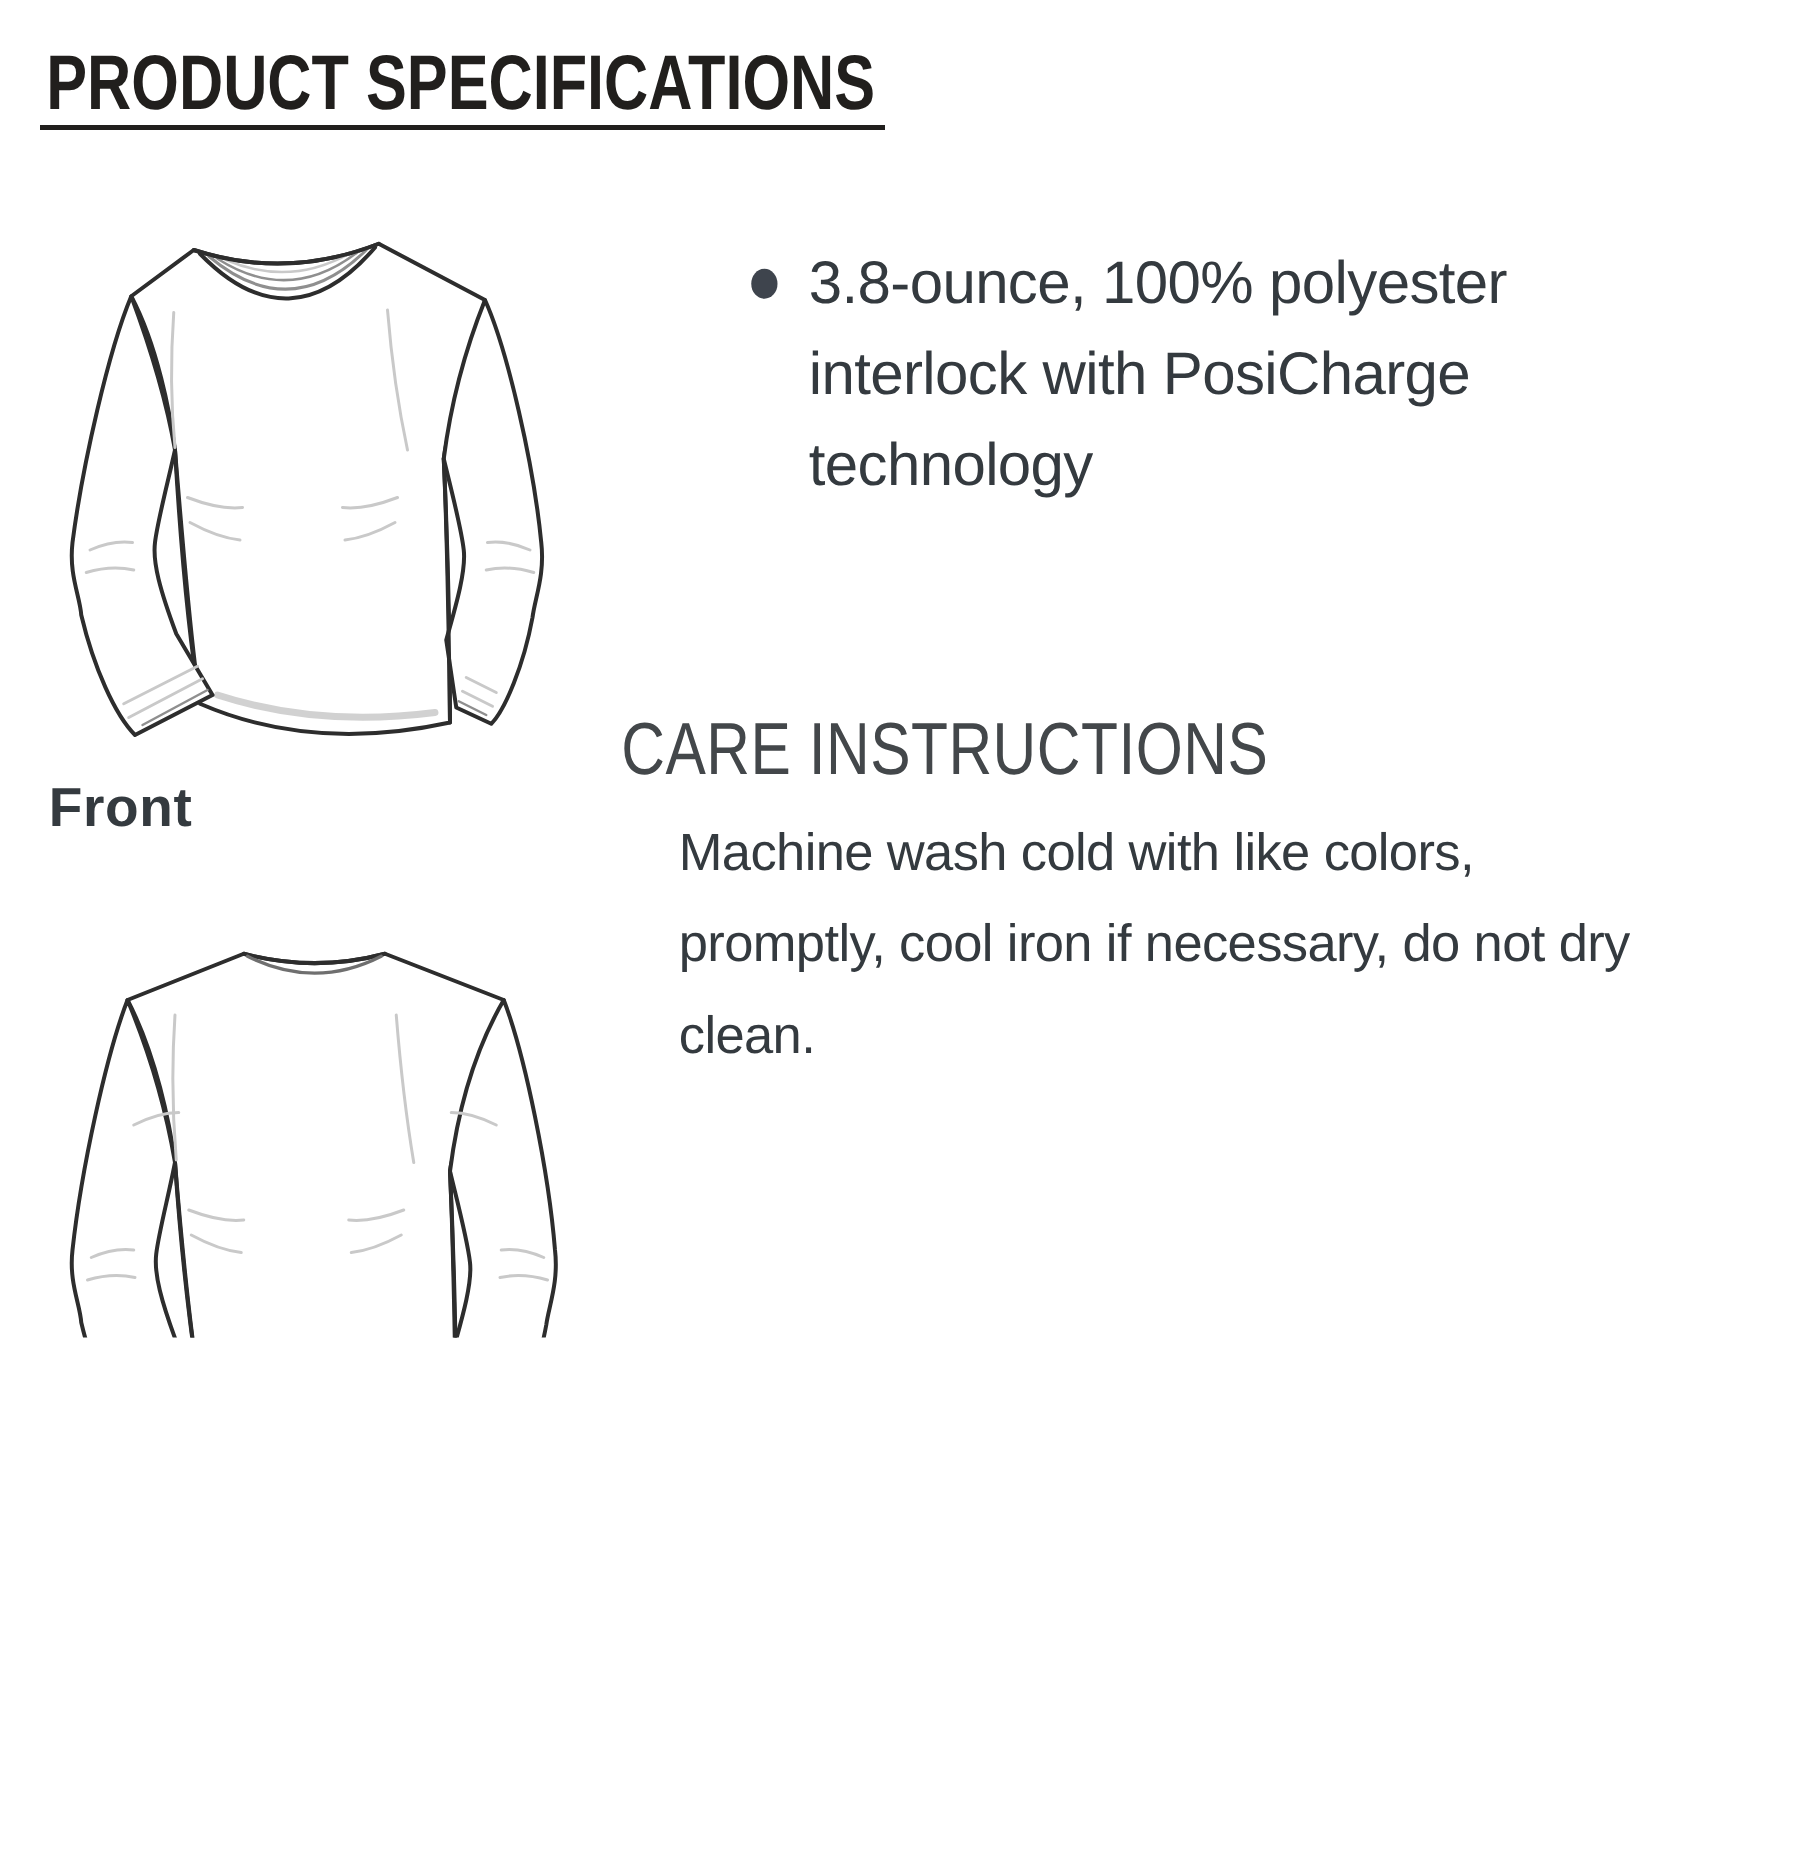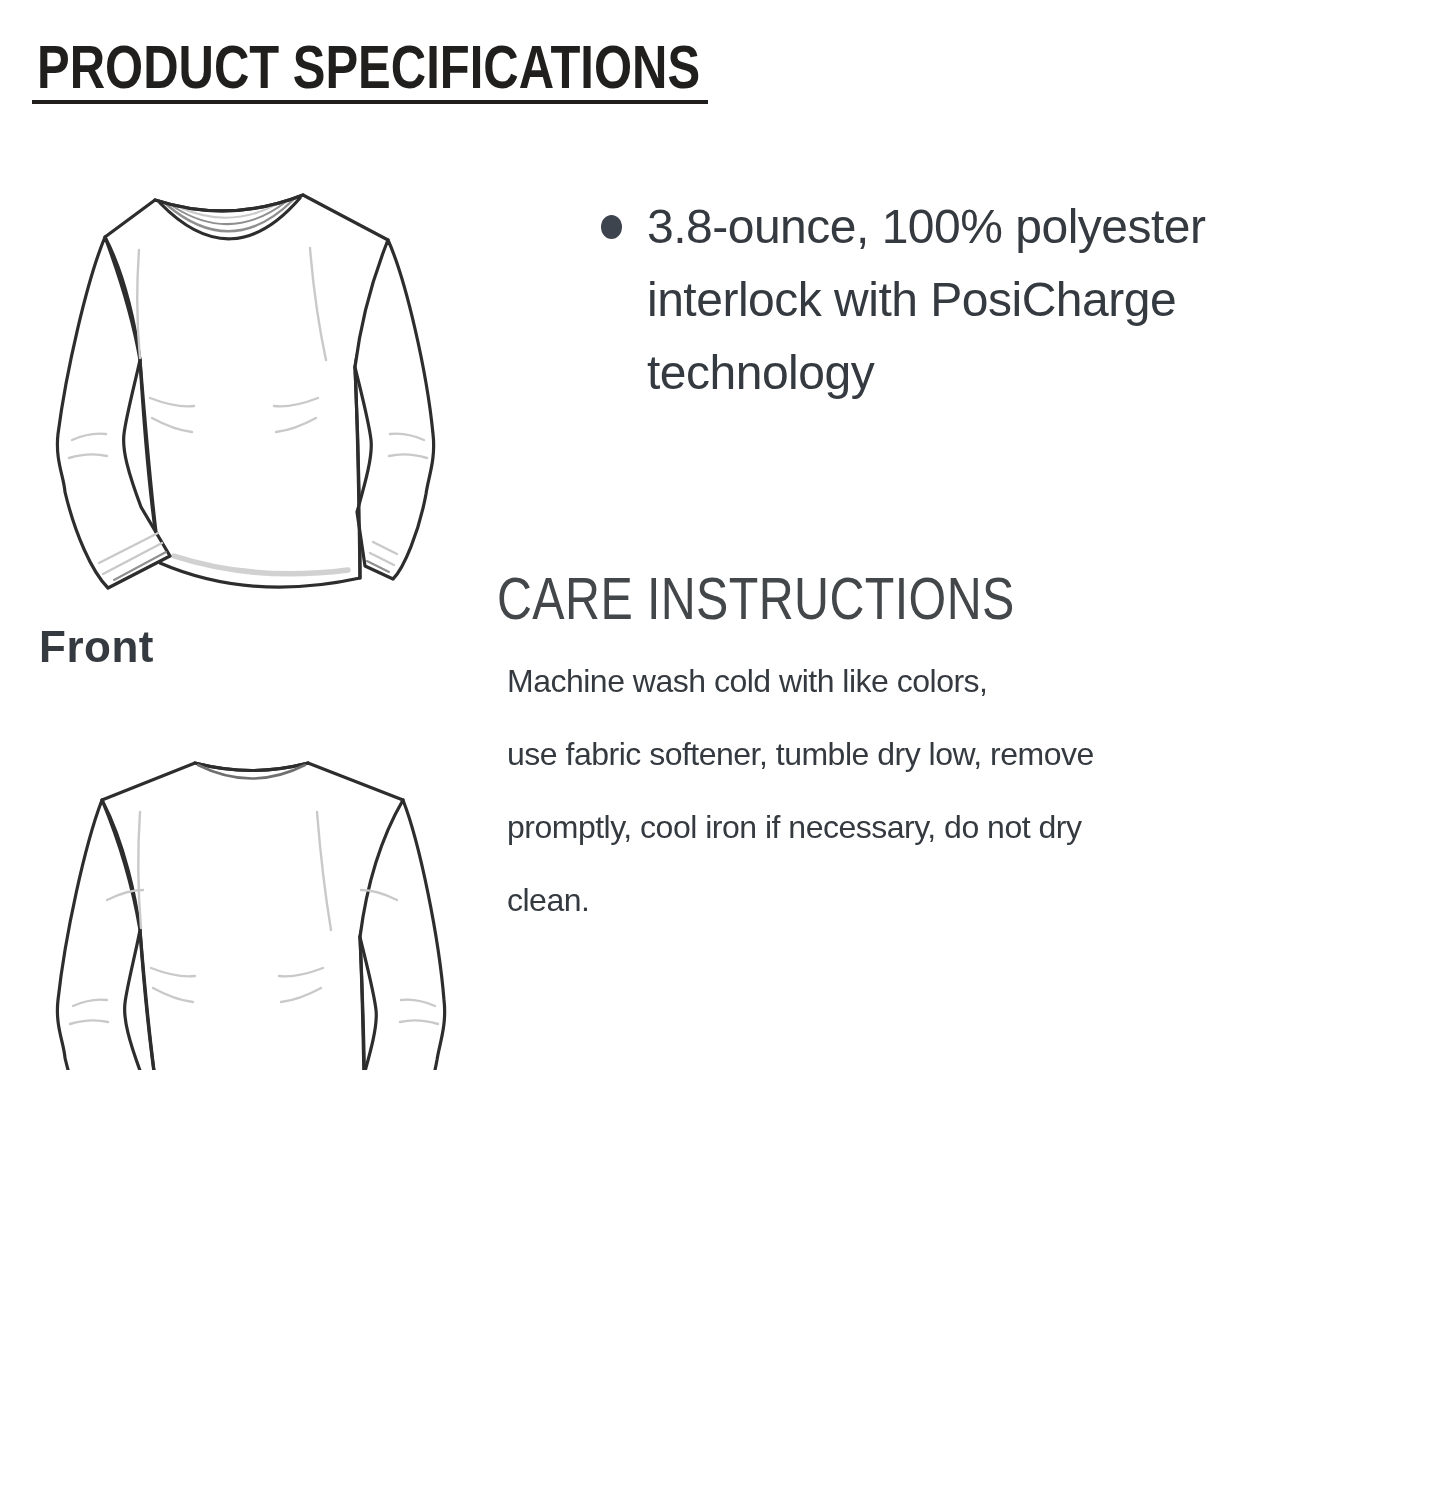--- a/index.html
+++ b/index.html
@@ -64,22 +64,22 @@
     font-size:59px;font-weight:300;line-height:1.15;
     color:var(--c-heading);letter-spacing:0.5px;
     transform:scaleX(0.82);transform-origin:left top;
     white-space:nowrap;
   }
   .care-paragraph{
     position:absolute;left:507px;top:645px;width:860px;
     color:var(--c-text);
   }
   .care-paragraph .care-line{
-    font-size:32px;font-weight:300;line-height:73px;
-    letter-spacing:-0.5px;white-space:nowrap;
+    font-size:42px;font-weight:300;line-height:73px;
+    letter-spacing:-0.5px;white-space:nowrap;margin-left:36px;
   }
 
   
   .ln{fill:none;stroke:var(--c-line);stroke-width:3.2;stroke-linecap:round;stroke-linejoin:round;}
   .ln-fill{fill:#ffffff;stroke:var(--c-line);stroke-width:3.2;stroke-linejoin:round;}
   .ln-mid{fill:none;stroke:var(--c-line-mid);stroke-width:2.4;stroke-linecap:round;}
   .ln-lt{fill:none;stroke:var(--c-line-light);stroke-width:2.4;stroke-linecap:round;}
   .ln-hem{fill:none;stroke:var(--c-line-light);stroke-width:5.5;stroke-linecap:round;opacity:.85;}
 </style>
 </head>
@@ -221,18 +221,17 @@
   <ul class="features">
     <li class="two-line">
       <span class="dot"></span>
       <span>3.8-ounce, 100% polyester interlock with PosiCharge technology</span>
     </li>
   </ul>
 
   <h2 class="care-heading">CARE INSTRUCTIONS</h2>
   <div class="care-paragraph">
     <div class="care-line">Machine wash cold with like colors,</div>
-    <div class="care-line">use fabric softener, tumble dry low, remove</div>
     <div class="care-line">promptly, cool iron if necessary, do not dry</div>
     <div class="care-line">clean.</div>
   </div>
 
 </div>
 
 </body></html>

